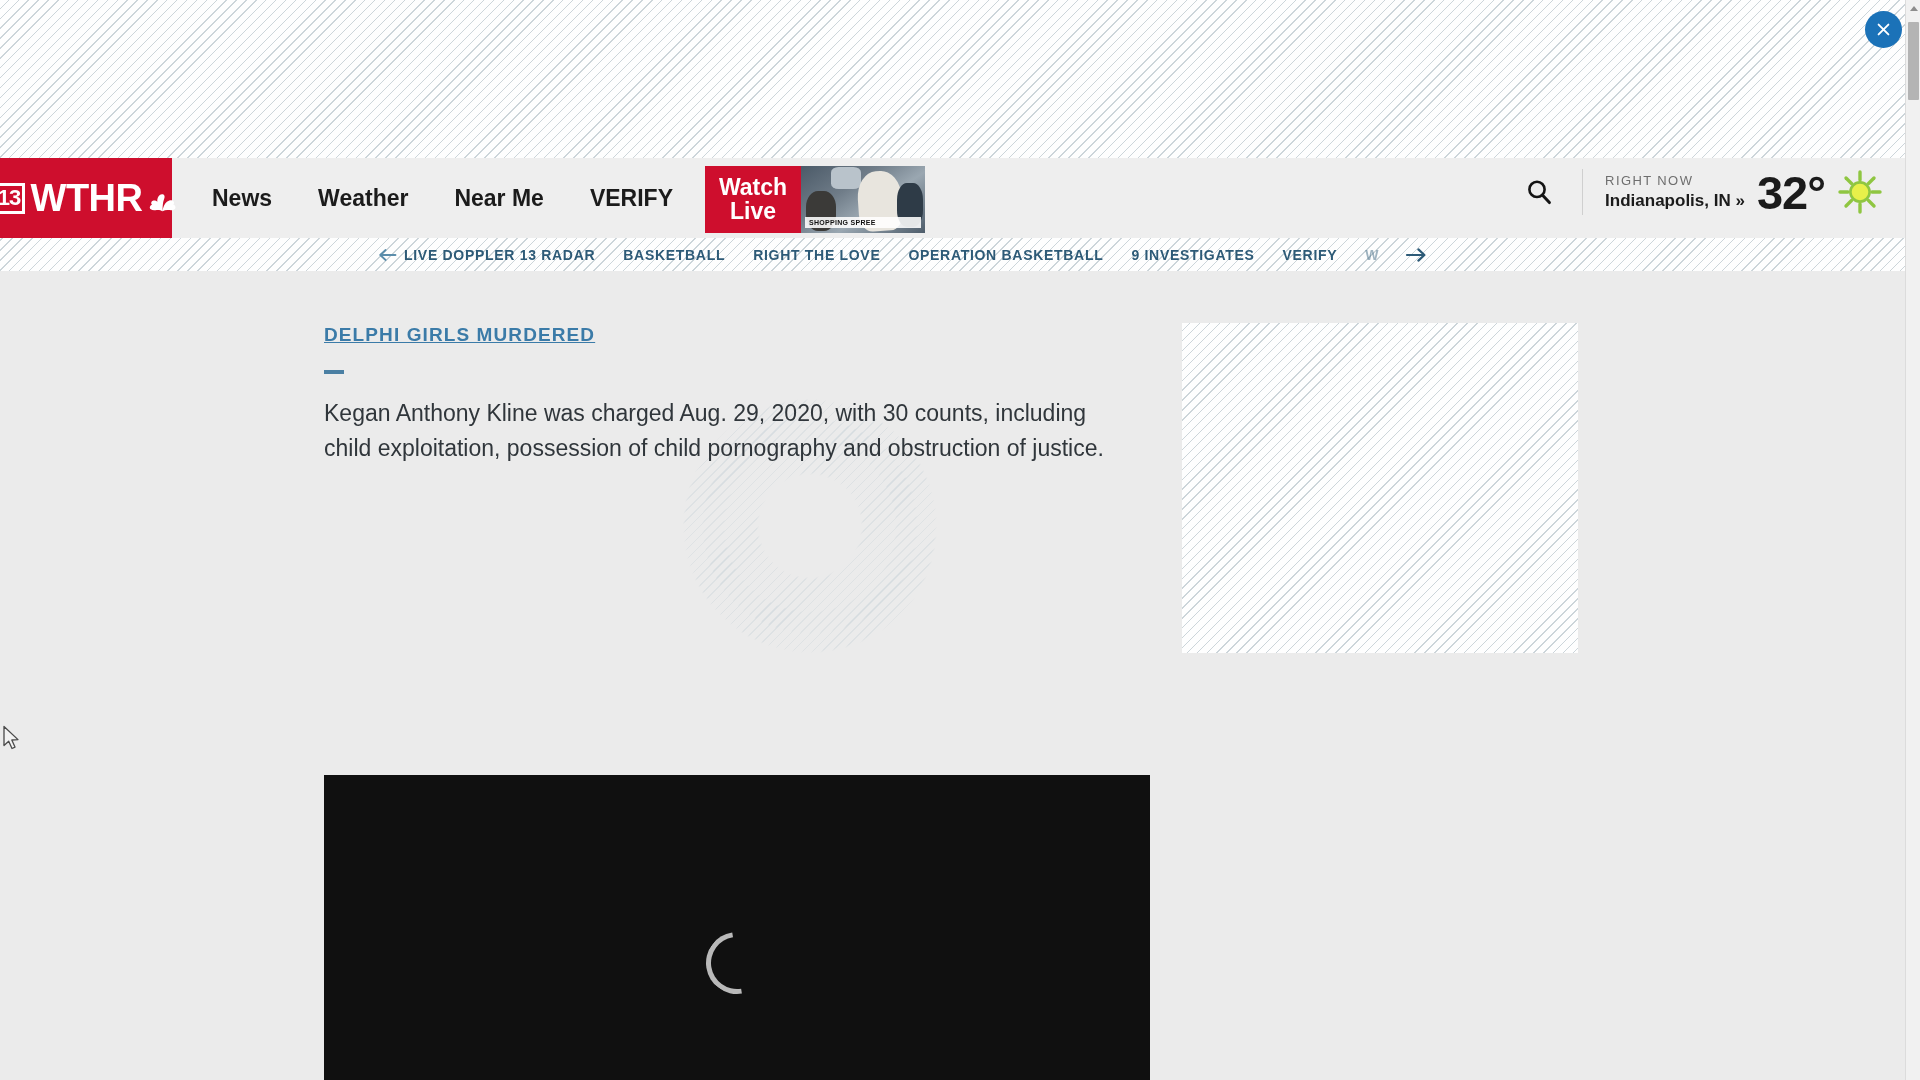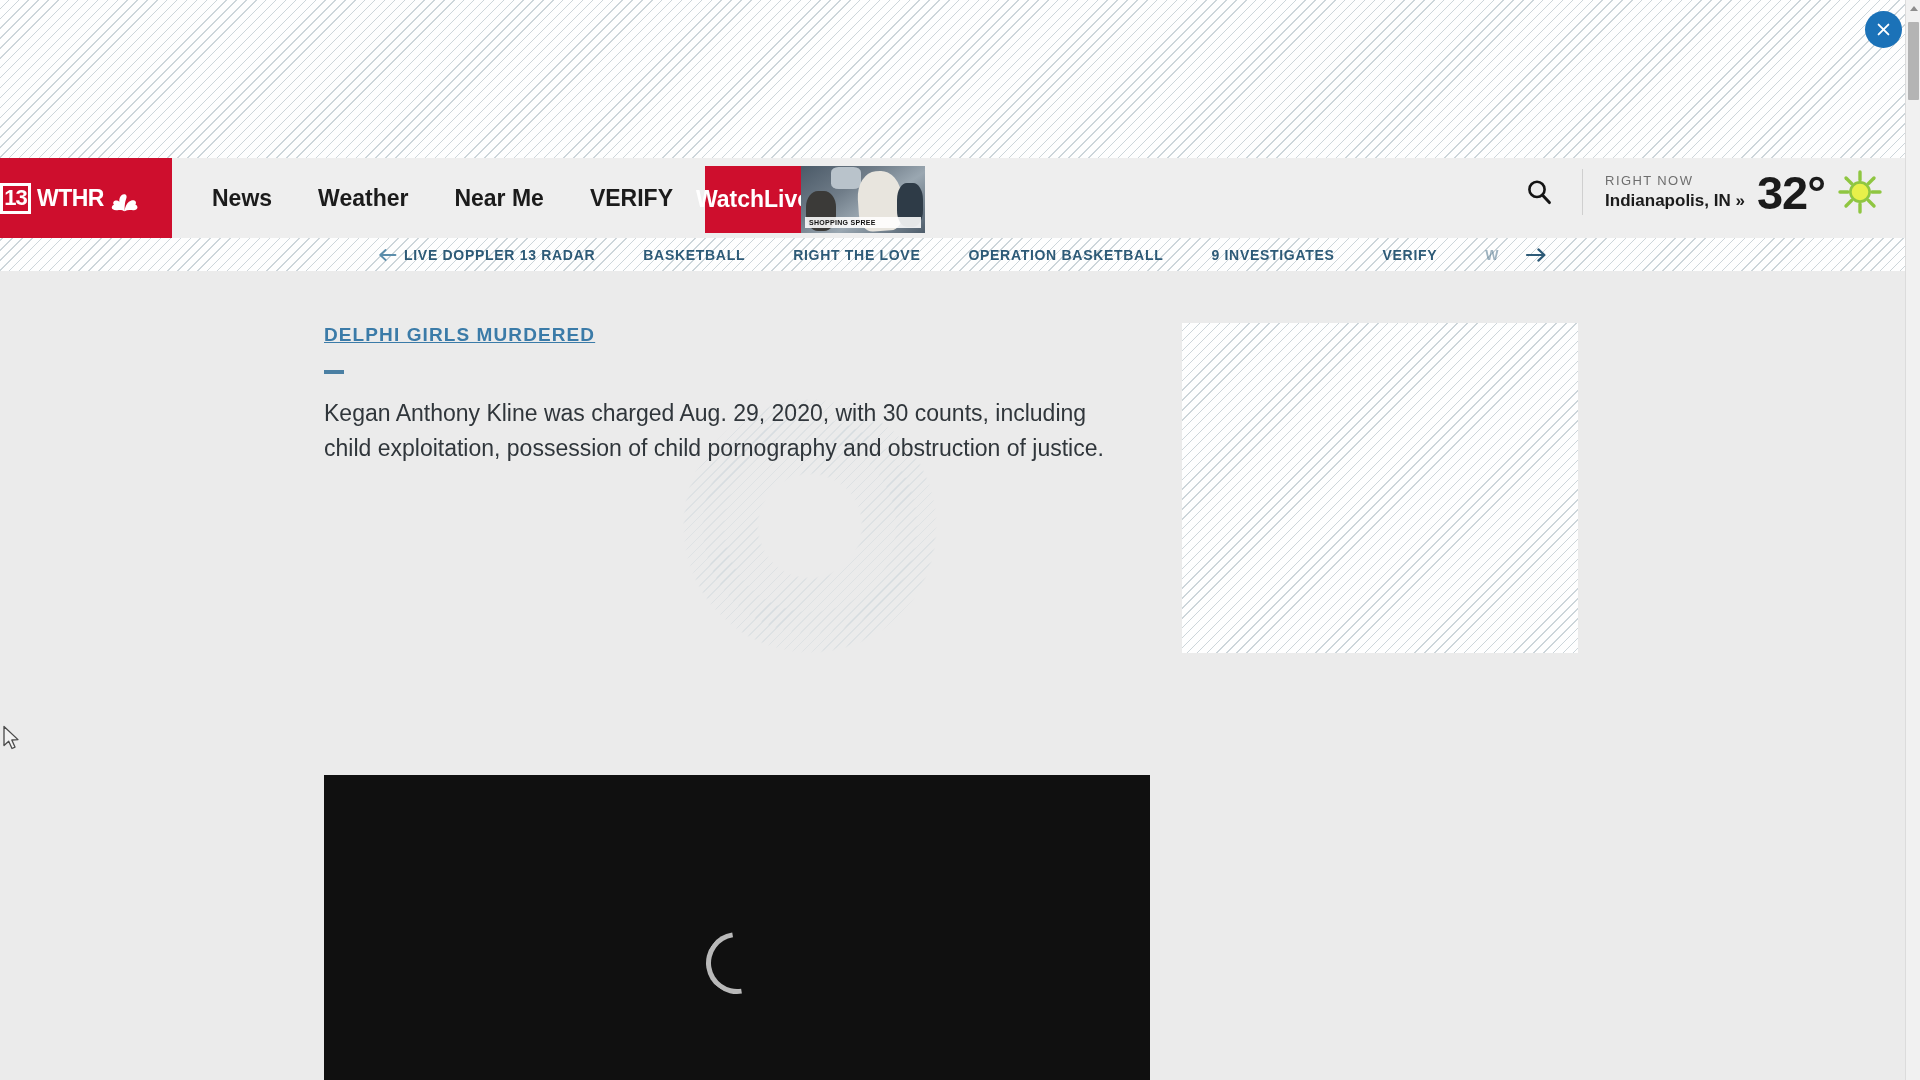--- a/index.html
+++ b/index.html
@@ -100,39 +100,40 @@
     align-items: stretch;
     z-index: 20;
   }
 
   #logo-block {
     width: 172px;
     height: 80px;
     background: #ce0e2d;
     display: flex;
     align-items: center;
+    justify-content: center;
     cursor: pointer;
     flex: none;
   }
   .logo-inner { display: flex; align-items: center; gap: 6px; }
   .logo-13 {
     width: 31px; height: 31px;
     border: 3px solid #ffffff;
     color: #ffffff;
     font-size: 22px;
     font-weight: 700;
     display: flex;
     align-items: center;
     justify-content: center;
     letter-spacing: -1px;
     font-family: "Liberation Sans", sans-serif;
   }
   .logo-word {
     color: #ffffff;
-    font-size: 23px;
+    font-size: 38px;
     font-weight: 700;
     letter-spacing: -0.5px;
   }
   .peacock { width: 30px; height: 28px; }
 
   #main-nav {
     display: flex;
     align-items: center;
     gap: 46px;
     padding-left: 40px;
@@ -157,21 +158,21 @@
   }
   #watch-live-btn {
     width: 96px;
     height: 67px;
     background: #ce0e2d;
     color: #fff;
     font-size: 23px;
     font-weight: 700;
     line-height: 1.04;
     display: flex;
-    flex-direction: row;
+    flex-direction: column;
     align-items: center;
     justify-content: center;
     cursor: pointer;
     border: none;
     font-family: "Liberation Sans", sans-serif;
   }
   #live-thumb {
     position: relative;
     width: 124px;
     height: 67px;
@@ -293,21 +294,21 @@
     width: 34px;
     display: flex;
     align-items: center;
     justify-content: center;
     cursor: pointer;
     flex: none;
   }
   #subnav-links {
     display: flex;
     align-items: center;
-    gap: 48px;
+    gap: 28px;
     overflow: hidden;
     flex: none;
   }
   #subnav-links a {
     color: #2d5a77;
     font-size: 14px;
     font-weight: 700;
     letter-spacing: 0.7px;
     text-decoration: none;
     white-space: nowrap;

